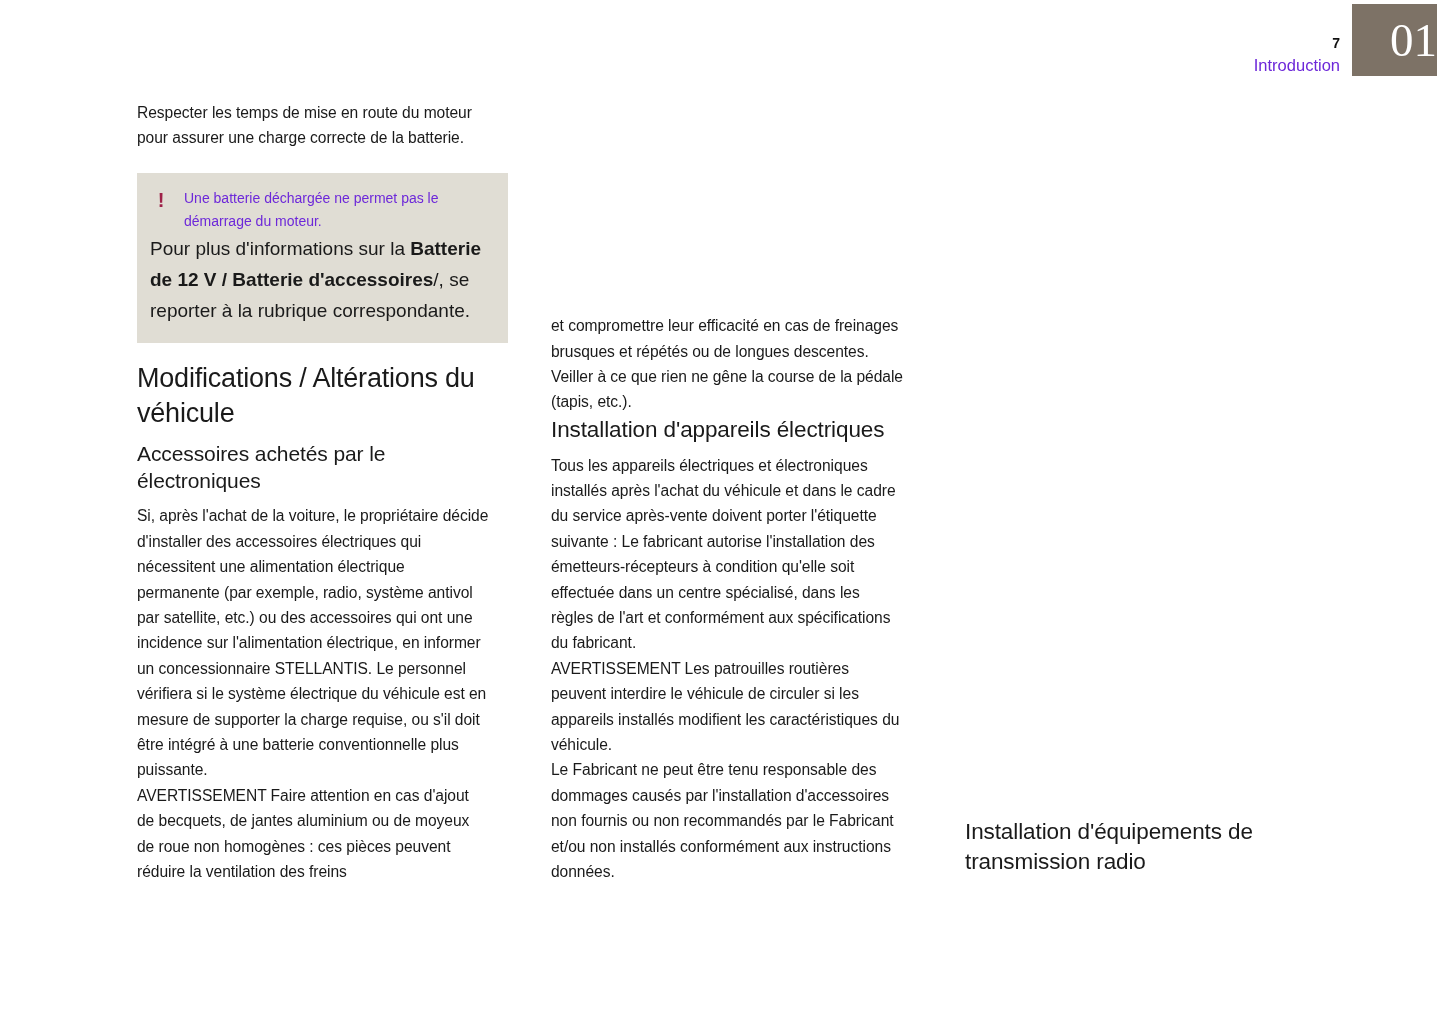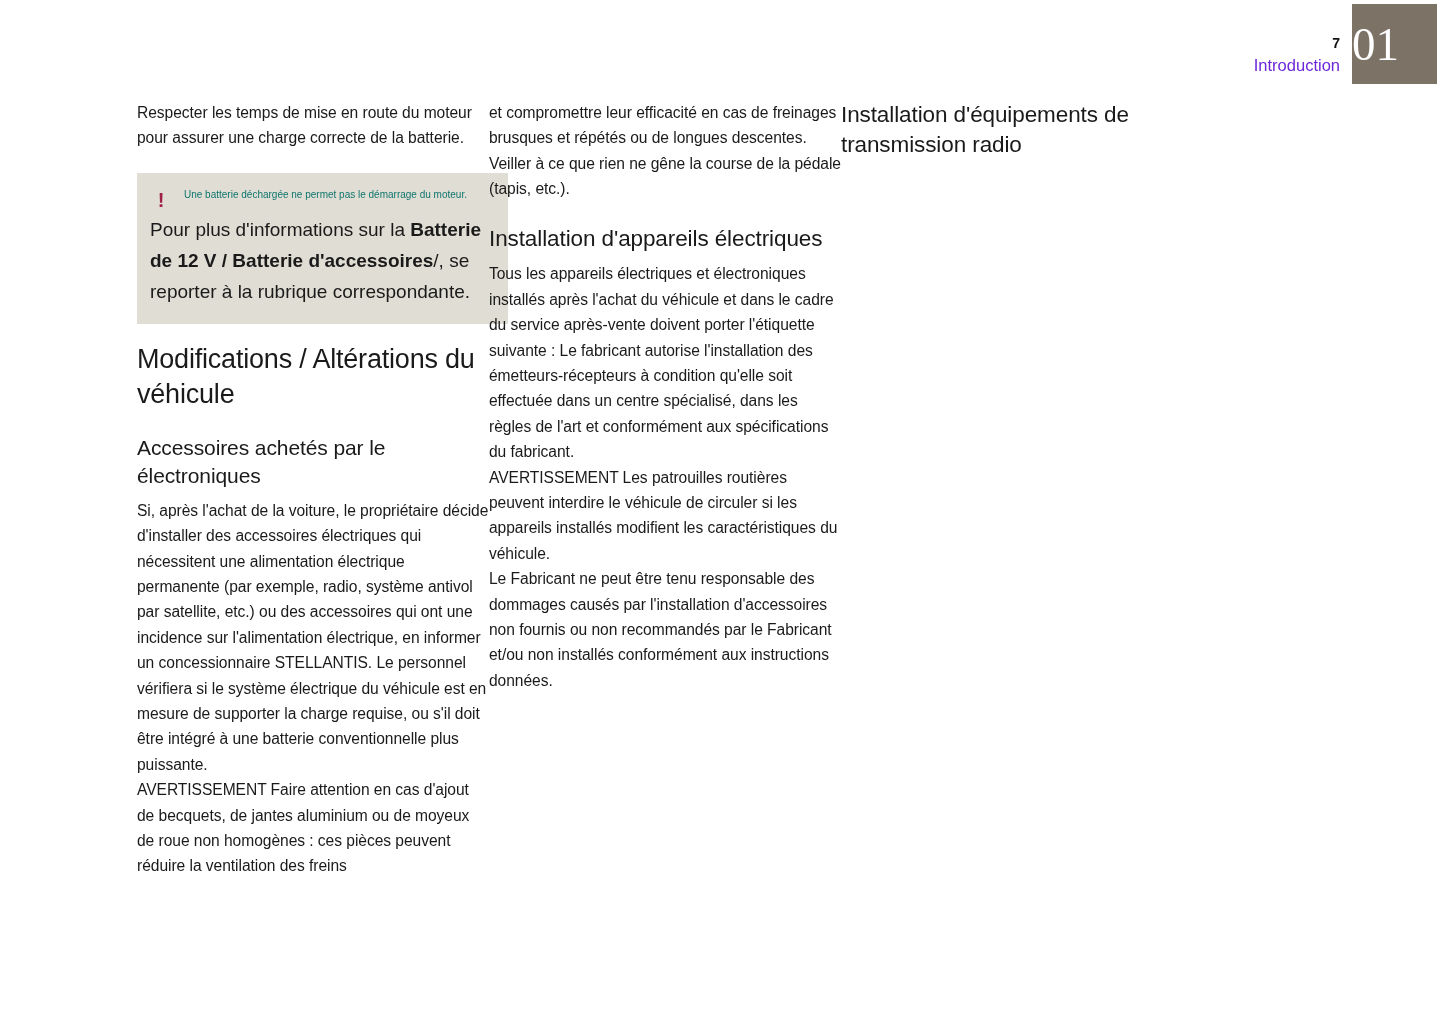--- a/index.html
+++ b/index.html
@@ -22,25 +22,25 @@
     top: 0;
     left: 0;
     width: 1445px;
     height: 88px;
   }
   .chapter-tab {
     position: absolute;
     right: 8px;
     top: 4px;
     width: 85px;
-    height: 80px;
+    height: 72px;
     background: #7d7266;
     display: flex;
     align-items: center;
-    justify-content: flex-start;
+    justify-content: flex-end;
   }
   .chapter-tab-number {
     font-family: "Liberation Serif", serif;
     font-size: 47px;
     line-height: 1;
     color: #ffffff;
     letter-spacing: 0px;
     font-weight: 400;
   }
   .header-label {
@@ -66,33 +66,35 @@
     line-height: 1.1;
   }
 
   
   .columns {
     position: absolute;
     top: 100px;
     left: 137px;
     width: 1180px;
     display: flex;
+    gap: 62px;
+    align-items: flex-end;
   }
   .column {
     width: 352px;
     flex: 0 0 352px;
   }
 
   
   .h1 {
     font-size: 27px;
     font-weight: 400;
     line-height: 1.3;
     color: #1a1a1a;
-    margin: 18px 0 22px 0;
+    margin: 18px 0 8px 0;
     letter-spacing: -0.2px;
   }
   .h2 {
     font-size: 22.5px;
     font-weight: 400;
     line-height: 1.32;
     color: #1a1a1a;
     margin: 0 0 8px 0;
     letter-spacing: -0.1px;
   }
@@ -132,23 +134,23 @@
     width: 14px;
     padding-left: 4px;
     padding-top: 1px;
     font-size: 20px;
     line-height: 1.25;
     color: #9e2148;
     font-weight: bold;
     text-align: center;
   }
   .note-top-text {
-    font-size: 10px;
+    font-size: 14px;
     line-height: 1.63;
-    color: #0f766e;
+    color: #6d28d9;
     flex: 1;
   }
   .note-body {
     font-size: 19px;
     line-height: 1.63;
     color: #1a1a1a;
     margin-top: 2px;
   }
   .note-body b { font-weight: bold; }
 </style>
@@ -181,21 +183,21 @@
     <h1 class="h1">Modifications / Altérations du véhicule</h1>
     <h2 class="h3">Accessoires achetés par le électroniques</h2>
     <p class="body">Si, après l'achat de la voiture, le propriétaire décide d'installer des accessoires électriques qui nécessitent une alimentation électrique permanente (par exemple, radio, système antivol par satellite, etc.) ou des accessoires qui ont une incidence sur l'alimentation électrique, en informer un concessionnaire STELLANTIS. Le personnel vérifiera si le système électrique du véhicule est en mesure de supporter la charge requise, ou s'il doit être intégré à une batterie conventionnelle plus puissante.</p>
     <p class="body">AVERTISSEMENT Faire attention en cas d'ajout de becquets, de jantes aluminium ou de moyeux de roue non homogènes : ces pièces peuvent réduire la ventilation des freins</p>
   </div>
 
   <div class="column">
     <p class="body">et compromettre leur efficacité en cas de freinages brusques et répétés ou de longues descentes.</p>
     <p class="body">Veiller à ce que rien ne gêne la course de la pédale (tapis, etc.).</p>
 
-    <h2 class="h2" style="margin-top:22px;">Installation d'appareils électriques</h2>
+    <h2 class="h2" style="">Installation d'appareils électriques</h2>
     <p class="body">Tous les appareils électriques et électroniques installés après l'achat du véhicule et dans le cadre du service après-vente doivent porter l'étiquette suivante : Le fabricant autorise l'installation des émetteurs-récepteurs à condition qu'elle soit effectuée dans un centre spécialisé, dans les règles de l'art et conformément aux spécifications du fabricant.</p>
     <p class="body">AVERTISSEMENT Les patrouilles routières peuvent interdire le véhicule de circuler si les appareils installés modifient les caractéristiques du véhicule.</p>
     <p class="body">Le Fabricant ne peut être tenu responsable des dommages causés par l'installation d'accessoires non fournis ou non recommandés par le Fabricant et/ou non installés conformément aux instructions données.</p>
   </div>
 
   <div class="column">
     <h2 class="h2 tight-top">Installation d'équipements de transmission radio</h2>
   </div>
 
 </div>

